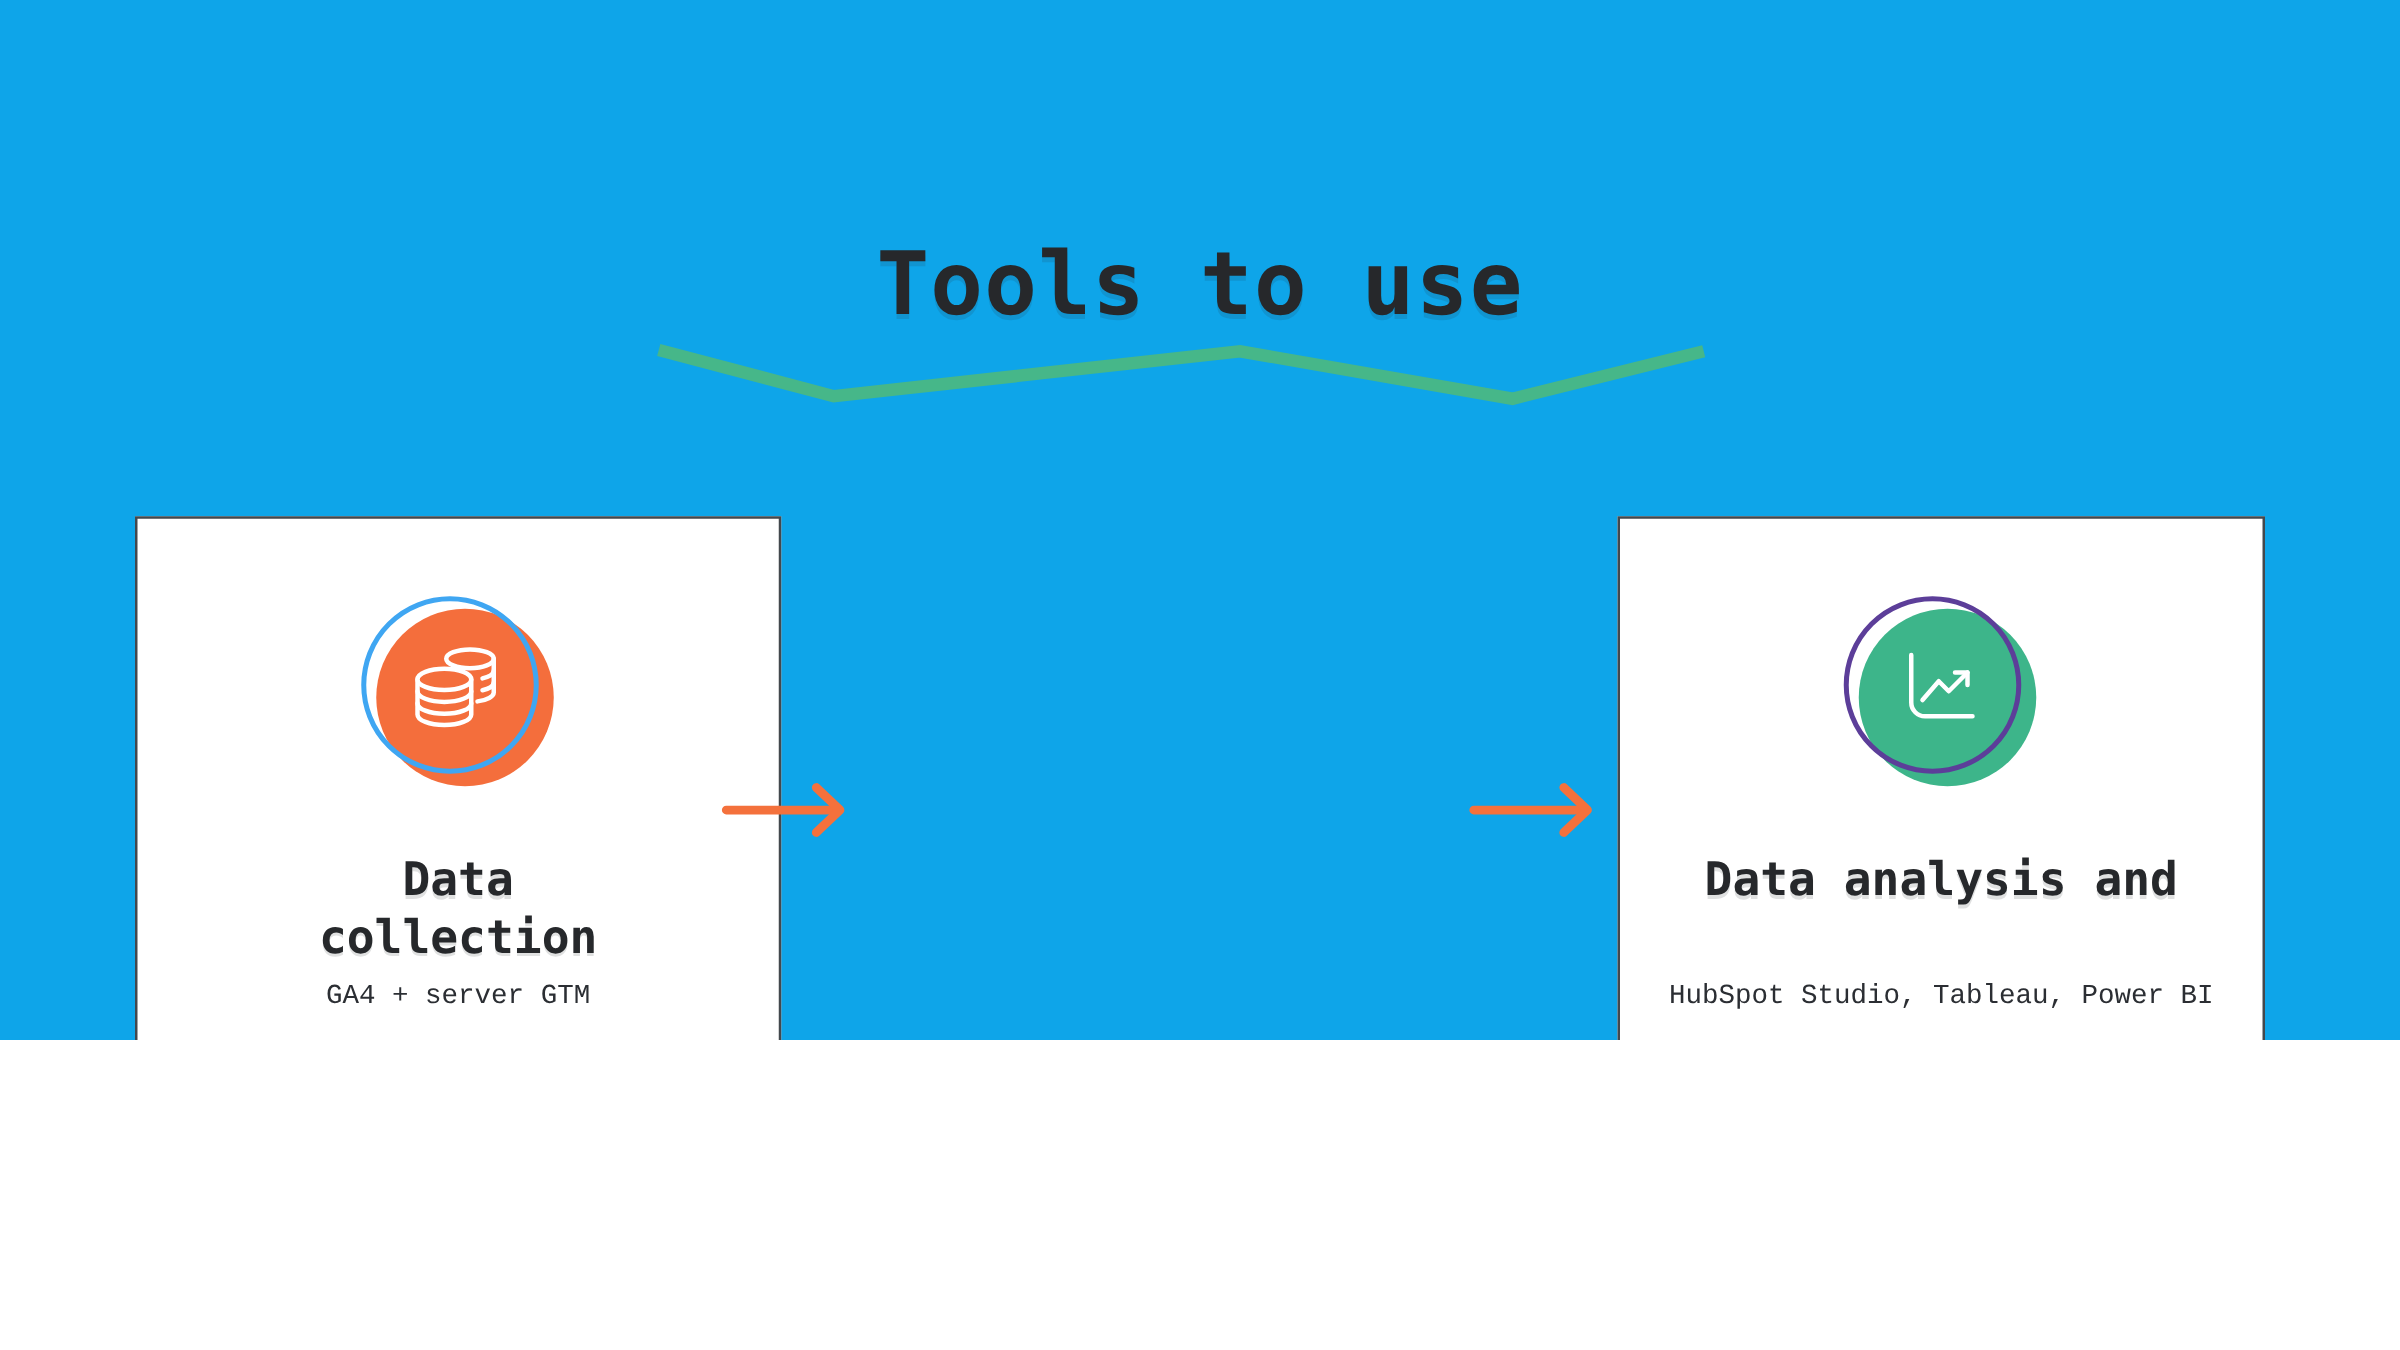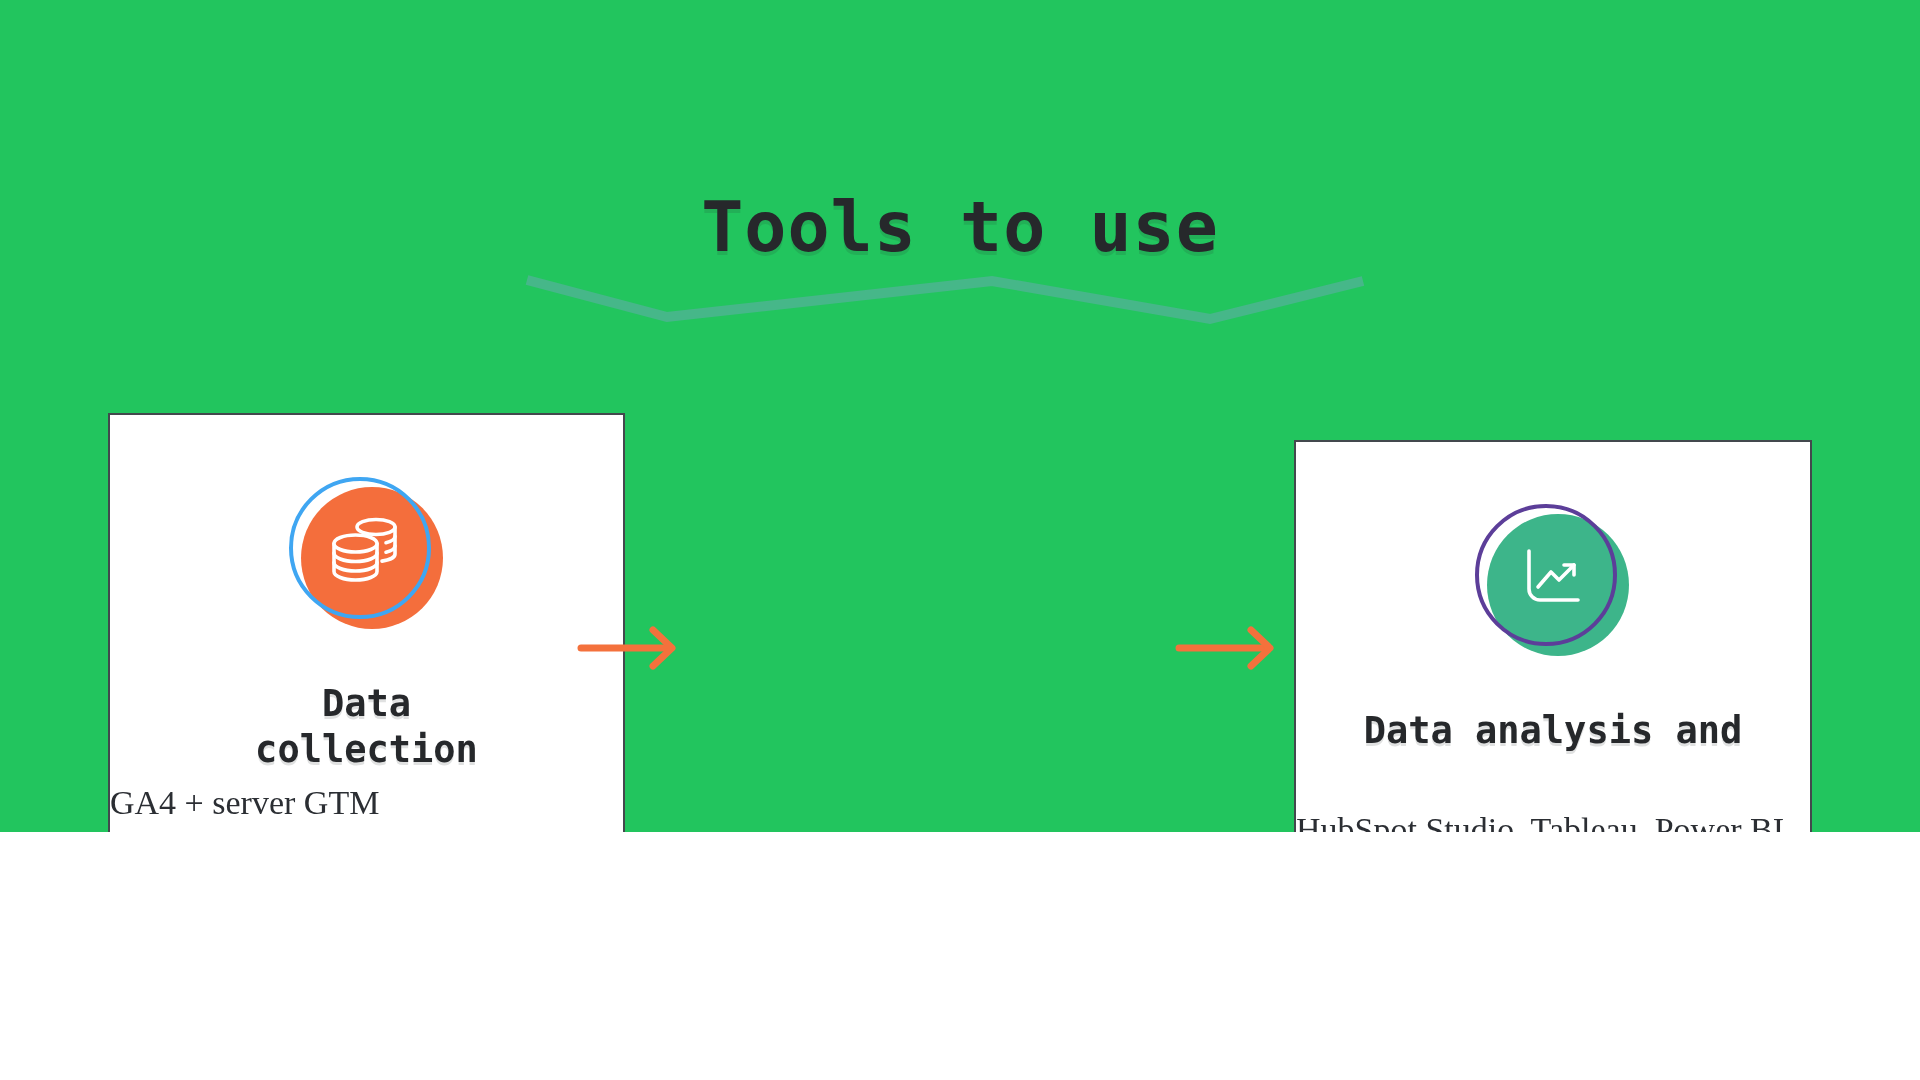--- a/index.html
+++ b/index.html
@@ -1,19 +1,19 @@
 <!DOCTYPE html>
 <html><head>
 <meta charset="utf-8">
 <style>
   html,body{margin:0;padding:0;}
   .stage{
     position:relative;
     width:1920px;height:832px;
-    background:#22c55e;
+    background:#0ea5e9;
     overflow:hidden;
     font-family:"DejaVu Sans", sans-serif;
   }
   .title{
     position:absolute;
     top:186px;left:0;width:100%;
     margin:0;
     text-align:center;
     font-family:"DejaVu Sans Mono", monospace;
     font-weight:700;
@@ -26,21 +26,21 @@
   .zigzag{position:absolute;left:520px;top:268px;}
   .card{
     position:absolute;
     top:413px;width:517px;height:455px;
     background:#ffffff;
     border:2px solid #43484d;
     box-sizing:border-box;
   }
   .card.c1{left:108px;padding-left:16px;}
   .card.c2{left:700px;}
-  .card.c3{left:1294px;width:518px;margin-top:27px;}
+  .card.c3{left:1294px;width:518px;}
   .icon-cluster{
     position:absolute;left:50%;top:62px;
     transform:translateX(-50%);
     width:166px;height:162px;
   }
   .blob{
     position:absolute;left:17px;top:10px;
     width:142px;height:142px;border-radius:50%;
   }
   .blob svg{position:absolute;left:26px;top:25px;}
@@ -54,23 +54,23 @@
     position:absolute;top:266px;left:0;width:100%;
     text-align:center;
     font-family:"DejaVu Sans Mono", monospace;
     font-weight:700;
     font-size:37px;line-height:46px;
     color:#26282b;
     text-shadow:0 3px 0 rgba(38,40,43,0.14);
   }
   .card-subtitle{
     position:absolute;top:369px;left:0;width:100%;
-    text-align:left;
-    font-family:Liberation Serif, serif;
-    font-size:34px;
+    text-align:center;
+    font-family:Liberation Mono, monospace;
+    font-size:22px;
     color:#2b2e33;
   }
   .arrow{position:absolute;top:619px;}
   .arrow.a1{left:575px;}
   .arrow.a2{left:1173px;}
 </style>
 </head>
 <body>
 
 <div class="stage">

